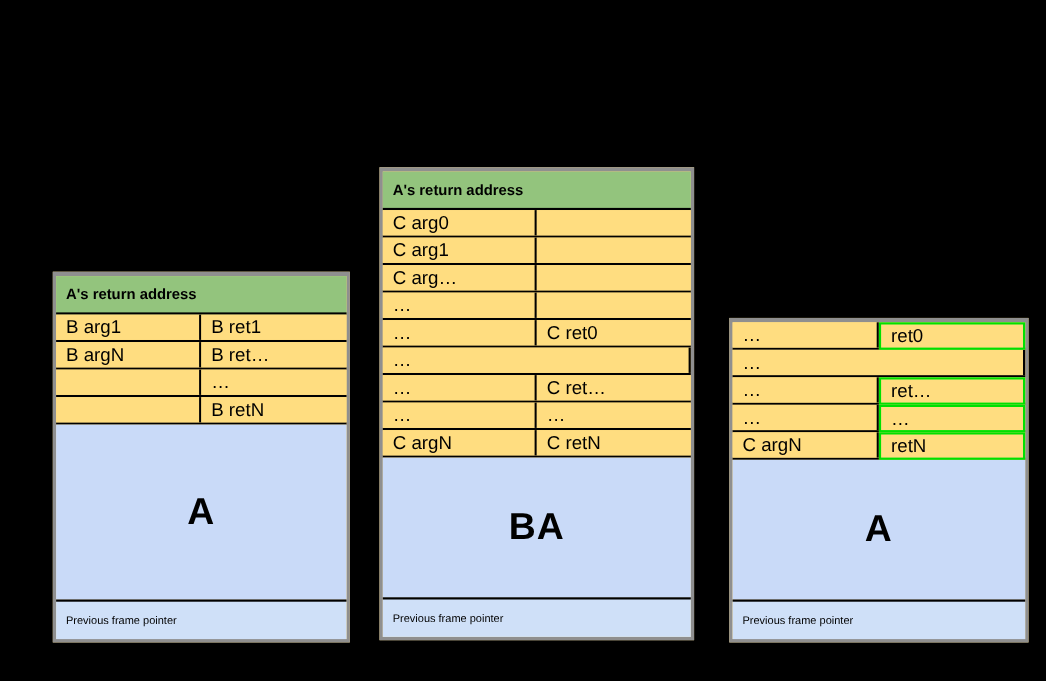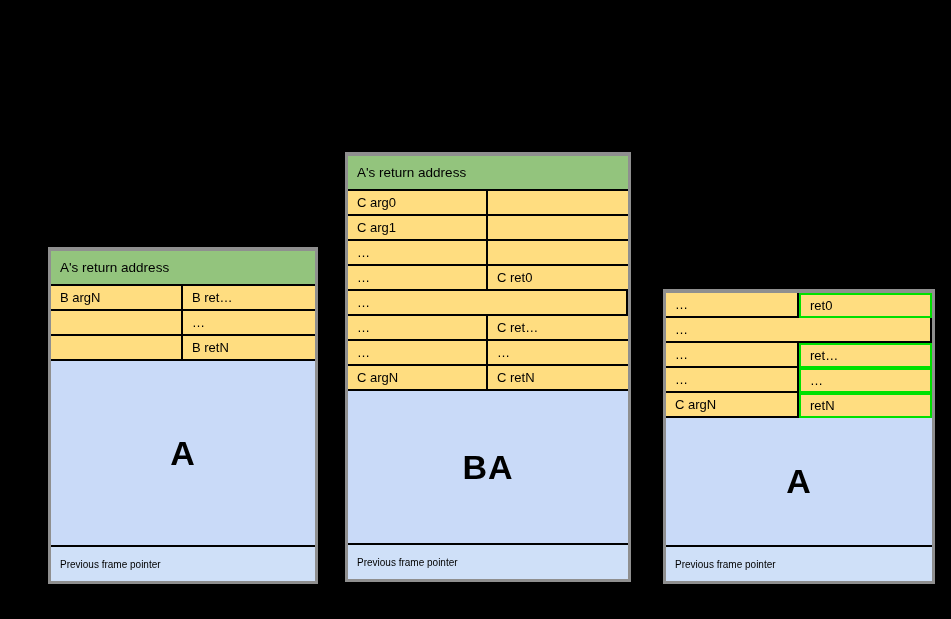--- a/index.html
+++ b/index.html
@@ -28,35 +28,36 @@
   .hdr {
     height: 35px;
     flex: 0 0 35px;
     background: var(--header-green, #93c47d);
     border-bottom: 2px solid #000;
     display: flex;
     align-items: center;
     padding-left: 9px;
     font-size: 13.5px;
     box-sizing: border-box;
+    font-weight: bold;
   }
   .rows { display: flex; flex-direction: column; }
   .row {
     display: flex;
     height: 25px;
     flex: 0 0 25px;
     border-bottom: 2px solid #000;
     box-sizing: border-box;
   }
   .cell {
     flex: 1 1 50%;
     display: flex;
     align-items: center;
     padding-left: 9px;
-    font-size: 13px;
+    font-size: 17px;
     box-sizing: border-box;
     background: var(--cell-yellow, #ffdd80);
     overflow: hidden;
     white-space: nowrap;
   }
   .cell.left { border-right: 2px solid #000; }
   .cell.right.hl {
     border: 2px solid var(--highlight-green, #00e000);
     margin-bottom: -2px; 
     position: relative;
@@ -85,20 +86,24 @@
 </style>
 </head>
 <body>
 
 <div class="canvas">
 
   <section class="frame frame-left">
     <div class="hdr">A's return address</div>
     <div class="rows">
         <div class="row">
+          <div class="cell left">B arg1</div>
+          <div class="cell right">B ret1</div>
+        </div>
+        <div class="row">
           <div class="cell left">B argN</div>
           <div class="cell right">B ret…</div>
         </div>
         <div class="row">
           <div class="cell left"></div>
           <div class="cell right">…</div>
         </div>
         <div class="row">
           <div class="cell left"></div>
           <div class="cell right">B retN</div>
@@ -110,20 +115,24 @@
 
   <section class="frame frame-middle">
     <div class="hdr">A's return address</div>
     <div class="rows">
         <div class="row">
           <div class="cell left">C arg0</div>
           <div class="cell right"></div>
         </div>
         <div class="row">
           <div class="cell left">C arg1</div>
+          <div class="cell right"></div>
+        </div>
+        <div class="row">
+          <div class="cell left">C arg…</div>
           <div class="cell right"></div>
         </div>
         <div class="row">
           <div class="cell left">…</div>
           <div class="cell right"></div>
         </div>
         <div class="row">
           <div class="cell left">…</div>
           <div class="cell right">C ret0</div>
         </div>

